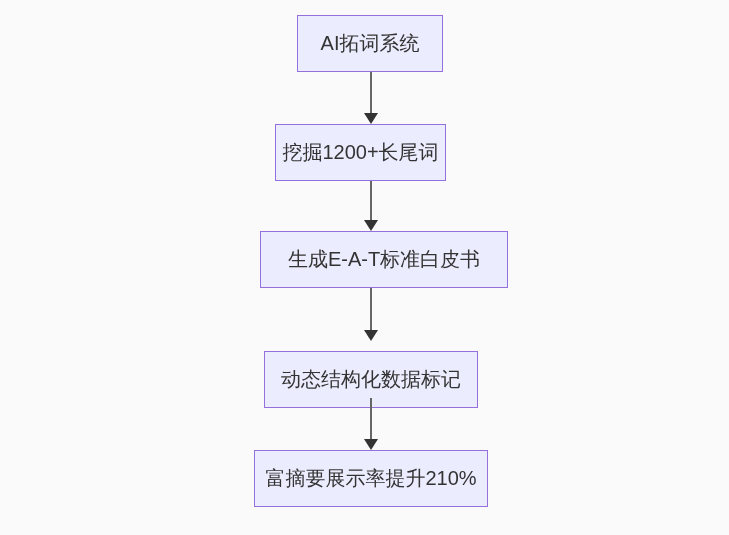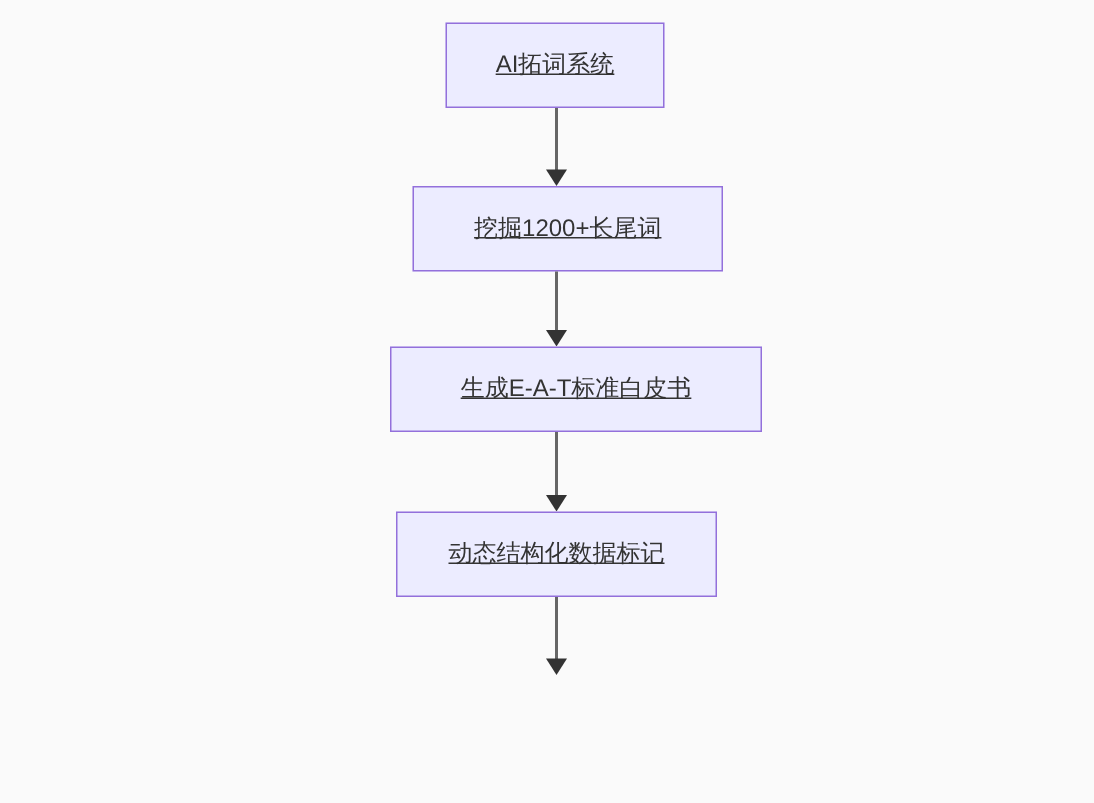--- a/index.html
+++ b/index.html
@@ -21,31 +21,30 @@
     height: 535px;
     background: var(--bg);
     overflow: hidden;
   }
   .node {
     position: absolute;
     height: 57px;
     background: var(--node-fill);
     border: 1px solid var(--node-border);
     color: var(--text);
-    font-size: 16px;
+    font-size: 20px;
     display: flex;
     align-items: center;
     justify-content: center;
     white-space: nowrap;
-    text-decoration: underline;
   }
   .node-1 { left: 297px; top: 15px;  width: 146px; }
-  .node-2 { left: 275px; top: 124px; width: 207px; }
+  .node-2 { left: 275px; top: 124px; width: 171px; }
   .node-3 { left: 260px; top: 231px; width: 248px; }
-  .node-4 { left: 264px; top: 341px; width: 214px; }
+  .node-4 { left: 264px; top: 351px; width: 214px; }
   .node-5 { left: 254px; top: 450px; width: 234px; }
 
   .edge-line {
     position: absolute;
     left: 370px;
     width: 2px;
     background: var(--edge);
   }
   .edge-line-1 { top: 72px;  height: 42px; }
   .edge-line-2 { top: 181px; height: 40px; }
@@ -91,14 +90,17 @@
   <div class="edge-line edge-line-3"></div>
   <div class="edge-head edge-head-3"></div>
 
   <div class="node node-4">
     <span>动态结构化数据标记</span>
   </div>
 
   <div class="edge-line edge-line-4"></div>
   <div class="edge-head edge-head-4"></div>
 
+  <div class="node node-5">
+    <span>富摘要展示率提升210%</span>
+  </div>
 
 </div>
 
 </body></html>

